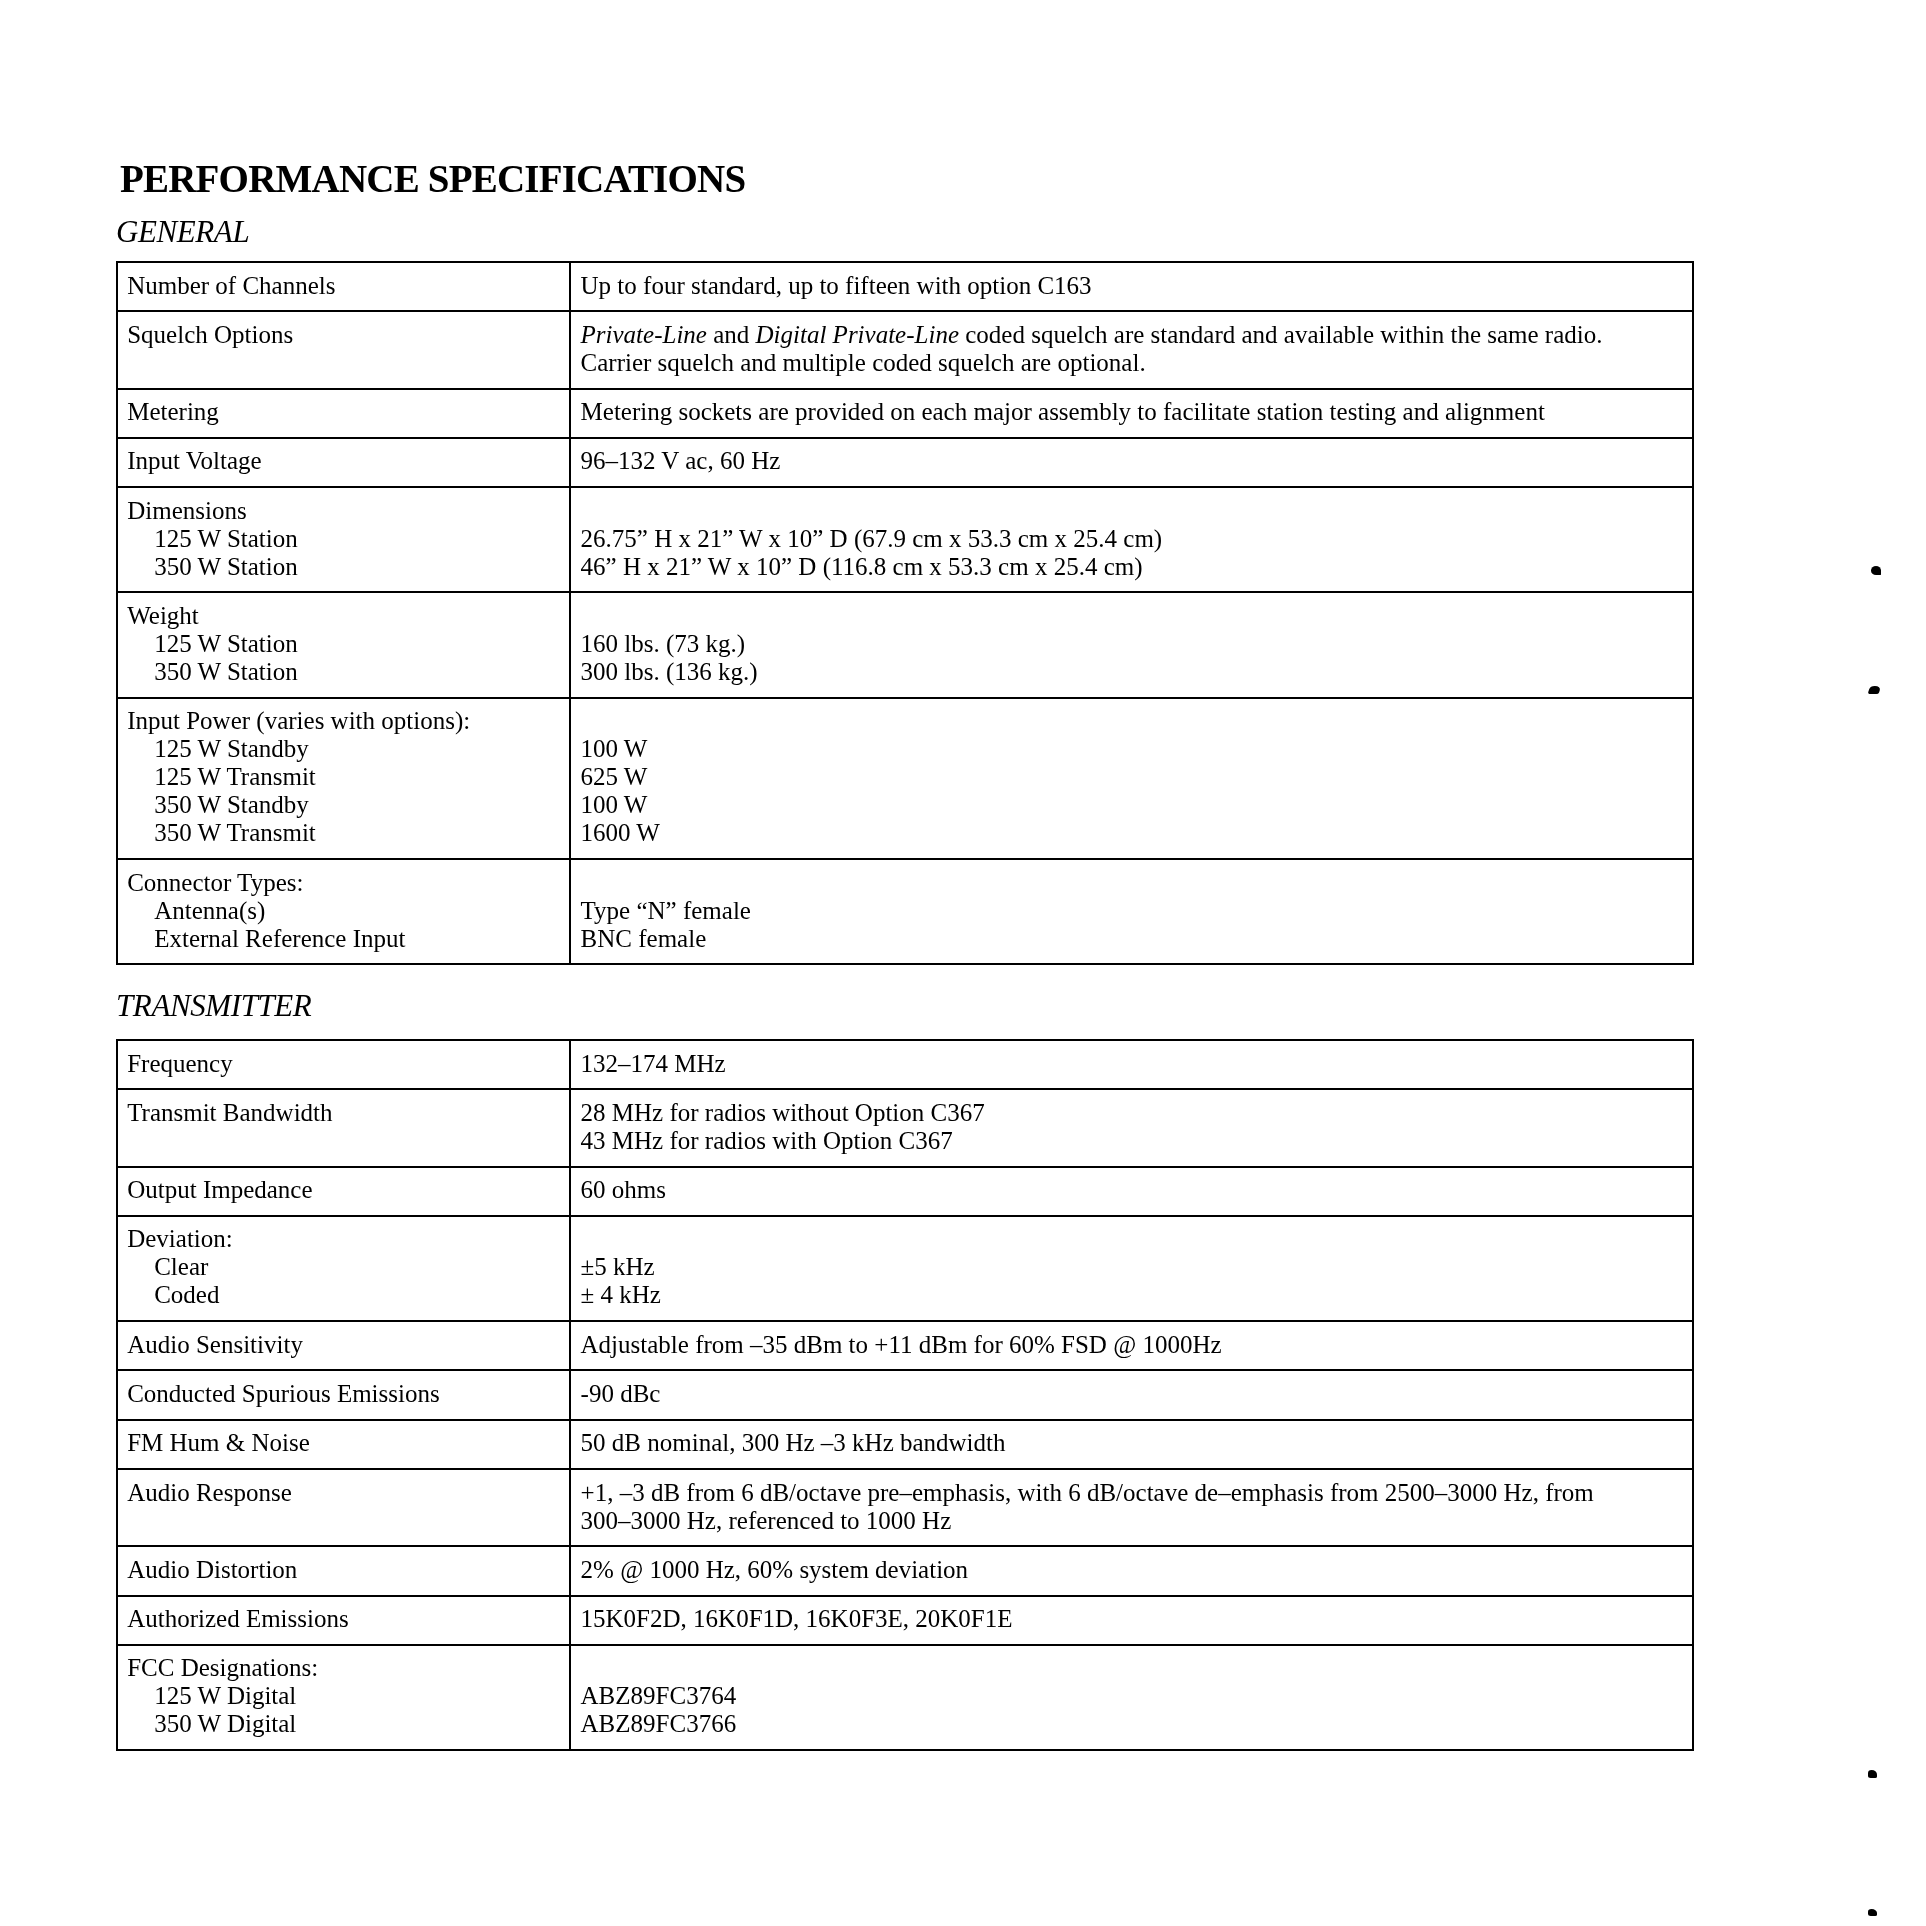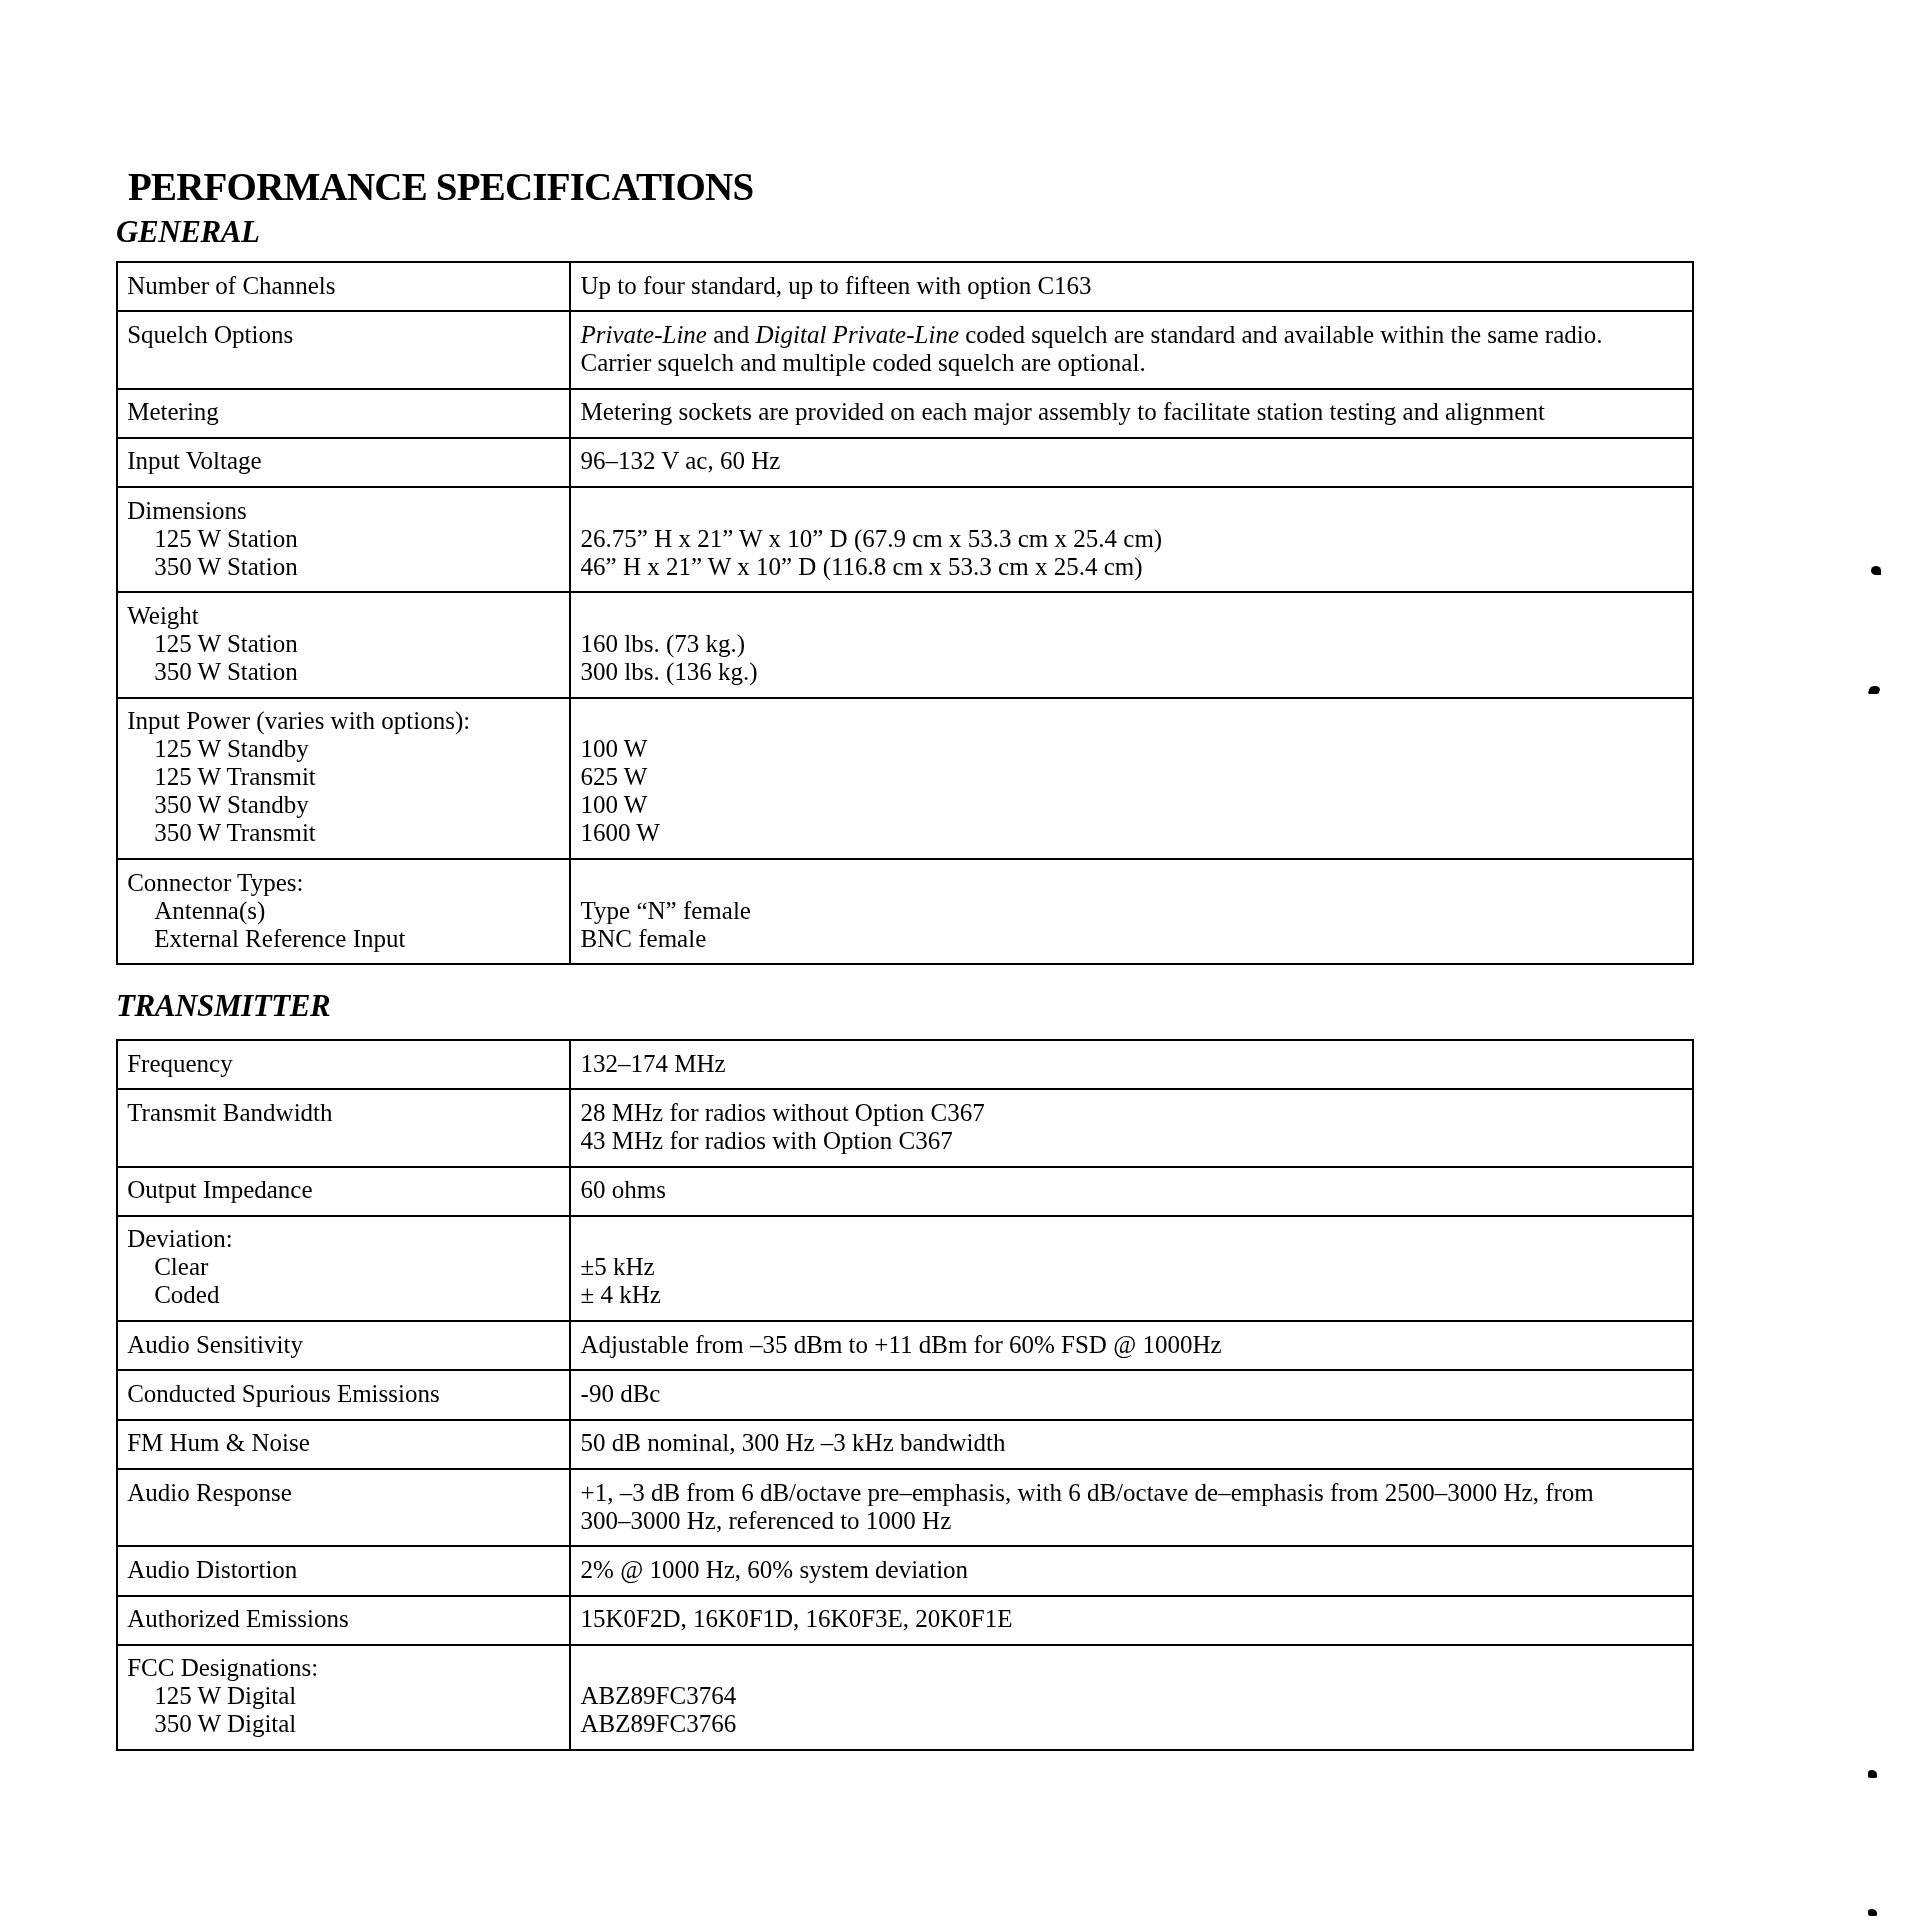--- a/index.html
+++ b/index.html
@@ -1,21 +1,21 @@
 <!DOCTYPE html>
 <html style="font-size:6.2px"><head>
 <meta charset="utf-8">
 <style>
   html, body { margin: 0; padding: 0; background: #ffffff; }
   body { width: 1934px; height: 2552px; position: relative; overflow: hidden;
          font-family: "Liberation Serif", "DejaVu Serif", serif; color: #000; }
   .title { position: absolute; left: 116px; top: 152px; font-size: 39px; font-weight: bold;
-           letter-spacing: -0.8px; margin: 12px; }
+           letter-spacing: -0.8px; margin: 4px; }
   .section-title { position: absolute; left: 116px; font-size: 31px; font-style: italic;
-                   font-weight: bold; margin: 0; letter-spacing: -0.4px; }
+                   font-weight: normal; margin: 0; letter-spacing: -0.4px; }
   #sec-general { top: 214px; }
   #sec-transmitter { top: 988px; }
   table.spec { position: absolute; left: 116px; width: 1578px; border-collapse: collapse;
                font-size: 25px; line-height: 28px; }
   #tbl-general { top: 261px; padding-left: 36px; }
   #tbl-transmitter { top: 1039px; }
   table.spec td { border: 2.7px solid #000; vertical-align: top; padding: 8.5px 9.2px 10.8px 9.2px; }
   table.spec td.label { width: 433px; }
   .line { display: block; white-space: nowrap; }
   .sub { padding-left: 27px; }

